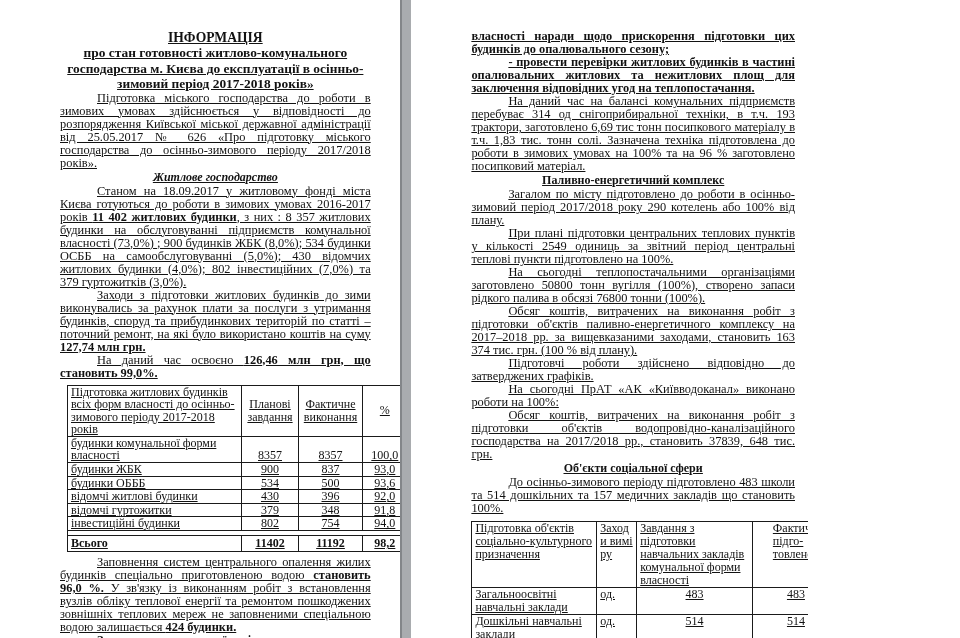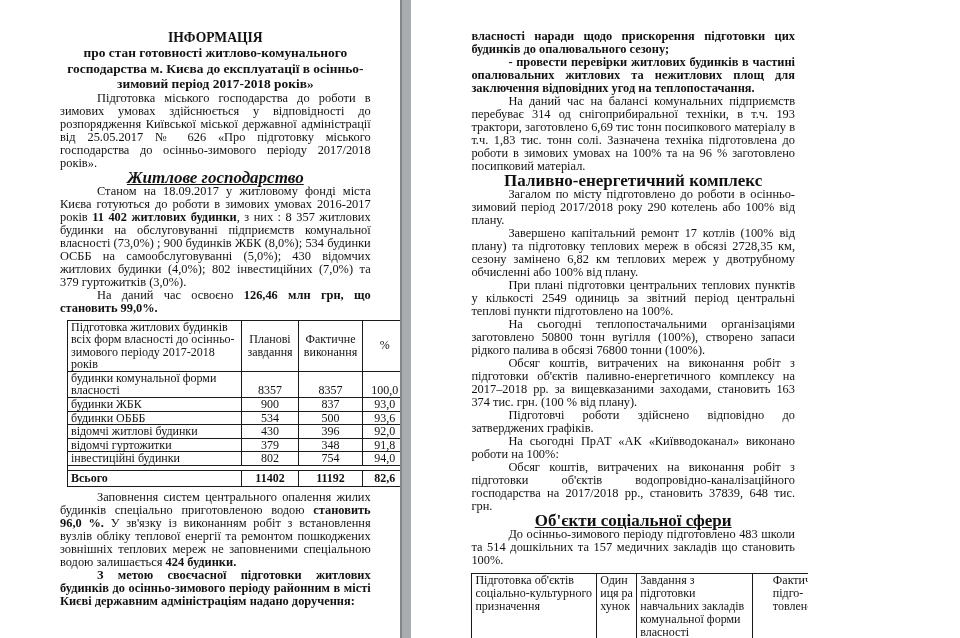--- a/index.html
+++ b/index.html
@@ -1,33 +1,33 @@
 <!DOCTYPE html>
 <html><head>
 <meta charset="utf-8">
 <style>
   html,body{margin:0;padding:0;width:960px;height:638px;background:#fff;}
   .canvas{display:flex;width:808px;height:638px;overflow:hidden;
-          font-family:"Liberation Serif","DejaVu Serif",serif;color:#121212;}
+          font-family:"Liberation Serif","DejaVu Serif",serif;color:#121212;text-decoration:underline;}
   .page{background:#fff;box-sizing:border-box;overflow:hidden;}
   .page-left{width:473px;height:638px;padding:30px 29px 0 60px;}
   .page-right{width:473px;height:638px;padding:30px 13px 0 60px;}
   .divider{width:14px;height:638px;background:#a9acaf;border-left:2px solid #838689;box-sizing:border-box;}
 
   .doc{font-size:12.4px;line-height:13px;text-align:justify;}
   .doc p{margin:0;}
   .center{text-align:center;}
   .b{font-weight:bold;}
   .bi{font-weight:bold;font-style:italic;}
   .u{text-decoration:underline;}
   .ind{text-indent:37px;}
   .title{font-size:13.6px;line-height:15px;margin-bottom:1px;}
   .subtitle{font-size:13.4px;line-height:15.5px;}
   .mt8{margin-top:8px;} .mt6{margin-top:6px;} .mt4{margin-top:4px;} .mt10{margin-top:10px;}
-  .heading{font-size:17px;line-height:15px;margin-top:3px;margin-bottom:1px;}
+  .heading{font-size:12px;line-height:15px;margin-top:3px;margin-bottom:1px;}
 
   table{border-collapse:collapse;color:#121212;}
   td,th{border:1px solid #1a1a1a;padding:0 3px;font-weight:normal;}
   .num{text-align:center;}
 
   .t1{width:341px;margin:5px 0 4px 7px;font-size:12px;line-height:12.6px;text-align:left;padding-left:48px;}
   .t1 th{vertical-align:middle;}
   .t1 th.lbl{text-align:left;vertical-align:top;}
   .t1 .first td{height:24px;vertical-align:bottom;}
   .t1 tr.sp td{height:4px;padding:0;border-top:1px solid #1a1a1a;border-bottom:1px solid #1a1a1a;}
@@ -49,20 +49,21 @@
   <section class="page page-left doc">
     <p class="center b title">ІНФОРМАЦІЯ</p>
     <p class="center b subtitle">про стан готовності житлово-комунального  господарства  м. Києва до експлуатації в осінньо-зимовий період   2017-2018 років»</p>
 
     <p class="ind mt8">Підготовка міського господарства до роботи в зимових умовах здійснюється у відповідності до  розпорядження Київської міської державної адміністрації від 25.05.2017 № 626  «Про підготовку міського господарства до осінньо-зимового періоду 2017/2018 років».</p>
 
     <p class="center heading"><span class="bi u">Житлове господарство</span></p>
 
     <p class="ind"><span>Станом на 18.09.2017 у житловому фонді міста Києва  готуються  до роботи в зимових умовах 2016-2017 років  </span><span class="b">11 402 житлових будинки</span><span>, з  них : 8 357 житлових будинки на обслуговуванні підприємств комунальної власності (73,0%) ;  900 будинків ЖБК (8,0%); 534 будинки ОСББ на самообслуговуванні (5,0%); 430 відомчих житлових будинки (4,0%);  802 інвестиційних (7,0%) та  379 гуртожитків (3,0%).</span></p>
 
+    <p class="ind"><span>Заходи з підготовки житлових будинків до зими виконувались за рахунок плати за послуги з утримання будинків, споруд та прибудинкових територій по статті – поточний ремонт, на які було використано коштів на суму </span><span class="b">127,74 млн грн.</span></p>
 
     <p class="ind"><span>На даний час освоєно </span><span class="b">126,46 млн грн, що становить 99,0%.</span></p>
 
 
     <table class="t1">
       <tbody>
           <tr>
         <th class="lbl c-lbl">Підготовка житлових будинків всіх форм власності до осінньо-зимового періоду 2017-2018 років</th>
         <th class="num c-plan">Планові завдання</th>
         <th class="num c-fact">Фактичне виконання</th>
@@ -104,21 +105,21 @@
         <td class="num">754</td>
         <td class="num">94,0</td>
       </tr>
       <tr class="sp">
             <td colspan="4"></td>
           </tr>
       <tr class="total">
         <td>Всього</td>
         <td class="num">11402</td>
         <td class="num">11192</td>
-        <td class="num">82,6</td>
+        <td class="num">98,2</td>
       </tr>
     </tbody>
       </table>
 
 
     <p class="ind"><span>Заповнення систем центрального опалення  жилих будинків спеціально приготовленою водою </span><span class="b">становить 96,0 %.</span><span>    У зв'язку із виконанням робіт з встановлення вузлів обліку теплової енергії та ремонтом пошкоджених зовнішніх теплових мереж не заповненими спеціальною водою залишається     </span><span class="b">424 будинки.</span></p>
 
     <p class="ind b mt8">З метою своєчасної підготовки житлових будинків до осінньо-зимового періоду районним в місті Києві державним адміністраціям надано доручення:</p>
 
   </section>
@@ -126,37 +127,36 @@
   <div class="divider"></div>
 
   <section class="page page-right doc">
     <p class="b">власності наради щодо прискорення  підготовки цих будинків до опалювального сезону;</p>
     <p class="ind b">- провести перевірки житлових будинків в  частині опалювальних житлових та нежитлових площ для заключення відповідних угод на теплопостачання.</p>
 
     <p class="ind mt10">На даний час на балансі комунальних підприємств перебуває 314 од снігоприбиральної техніки, в т.ч. 193 трактори, заготовлено 6,69 тис тонн посипкового матеріалу в т.ч. 1,83 тис. тонн солі. Зазначена техніка  підготовлена до роботи в зимових умовах на 100% та на 96 % заготовлено посипковий матеріал.</p>
 
     <p class="center b heading mt6">Паливно-енергетичний комплекс</p>
     <p class="ind">Загалом по місту підготовлено до роботи в осінньо-зимовий період 2017/2018 року 290 котелень або 100% від плану.</p>
-    <p class="ind">Завершено капітальний ремонт 17 котлів (100% від плану) та підготовку теплових мереж в обсязі 2728,35 км, сезону замінено 6,82 км теплових мереж у двотрубному обчисленні або 100% від плану.</p>
     <p class="ind">При плані підготовки центральних теплових пунктів у кількості 2549 одиниць за звітний період центральні теплові пункти підготовлено на 100%.</p>
     <p class="ind">На сьогодні теплопостачальними організаціями заготовлено 50800 тонн вугілля (100%), створено запаси рідкого палива в обсязі 76800 тонни (100%).</p>
     <p class="ind">Обсяг коштів, витрачених на виконання робіт з підготовки об'єктів паливно-енергетичного комплексу на 2017–2018 рр. за вищевказаними заходами, становить 163 374 тис. грн. (100 % від плану).</p>
     <p class="ind">Підготовчі роботи здійснено відповідно до затверджених графіків.</p>
 
     <p class="ind">На сьогодні  ПрАТ «АК «Київводоканал» виконано роботи  на 100%:</p>
     <p class="ind">Обсяг коштів, витрачених на виконання робіт з підготовки об'єктів водопровідно-каналізаційного господарства на 2017/2018 рр., становить 37839, 648 тис. грн.</p>
 
     <p class="center heading mt10"><span class="b u">Об'єкти  соціальної сфери</span></p>
     <p class="ind">До осінньо-зимового періоду підготовлено 483 школи та 514 дошкільних  та 157 медичних закладів що становить 100%.</p>
 
     <table class="t2">
       <tbody>
           <tr>
         <th class="d-lbl">Підготовка об'єктів соціально-культурного призначення</th>
-        <th class="d-unit wbreak">Одиниця рахунок</th>
+        <th class="d-unit wbreak">Заходи виміру</th>
         <th class="d-task">Завдання з підготовки навчальних закладів комунальної форми власності</th>
         <th class="d-done">Фактично підго-товлено</th>
         <th class="d-pct">%</th>
       </tr>
       <tr>
         <td>Загальноосвітні навчальні заклади</td>
         <td>од.</td>
         <td class="num">483</td>
         <td class="num">483</td>
         <td class="num">100</td>

